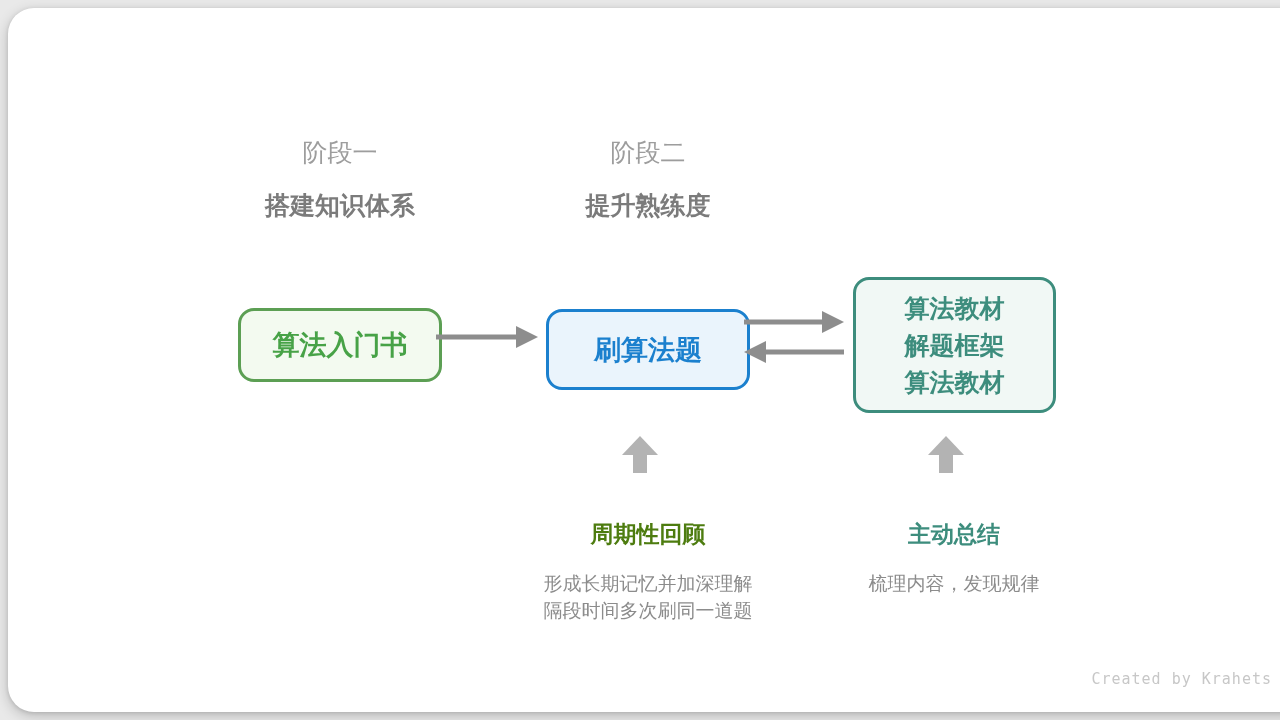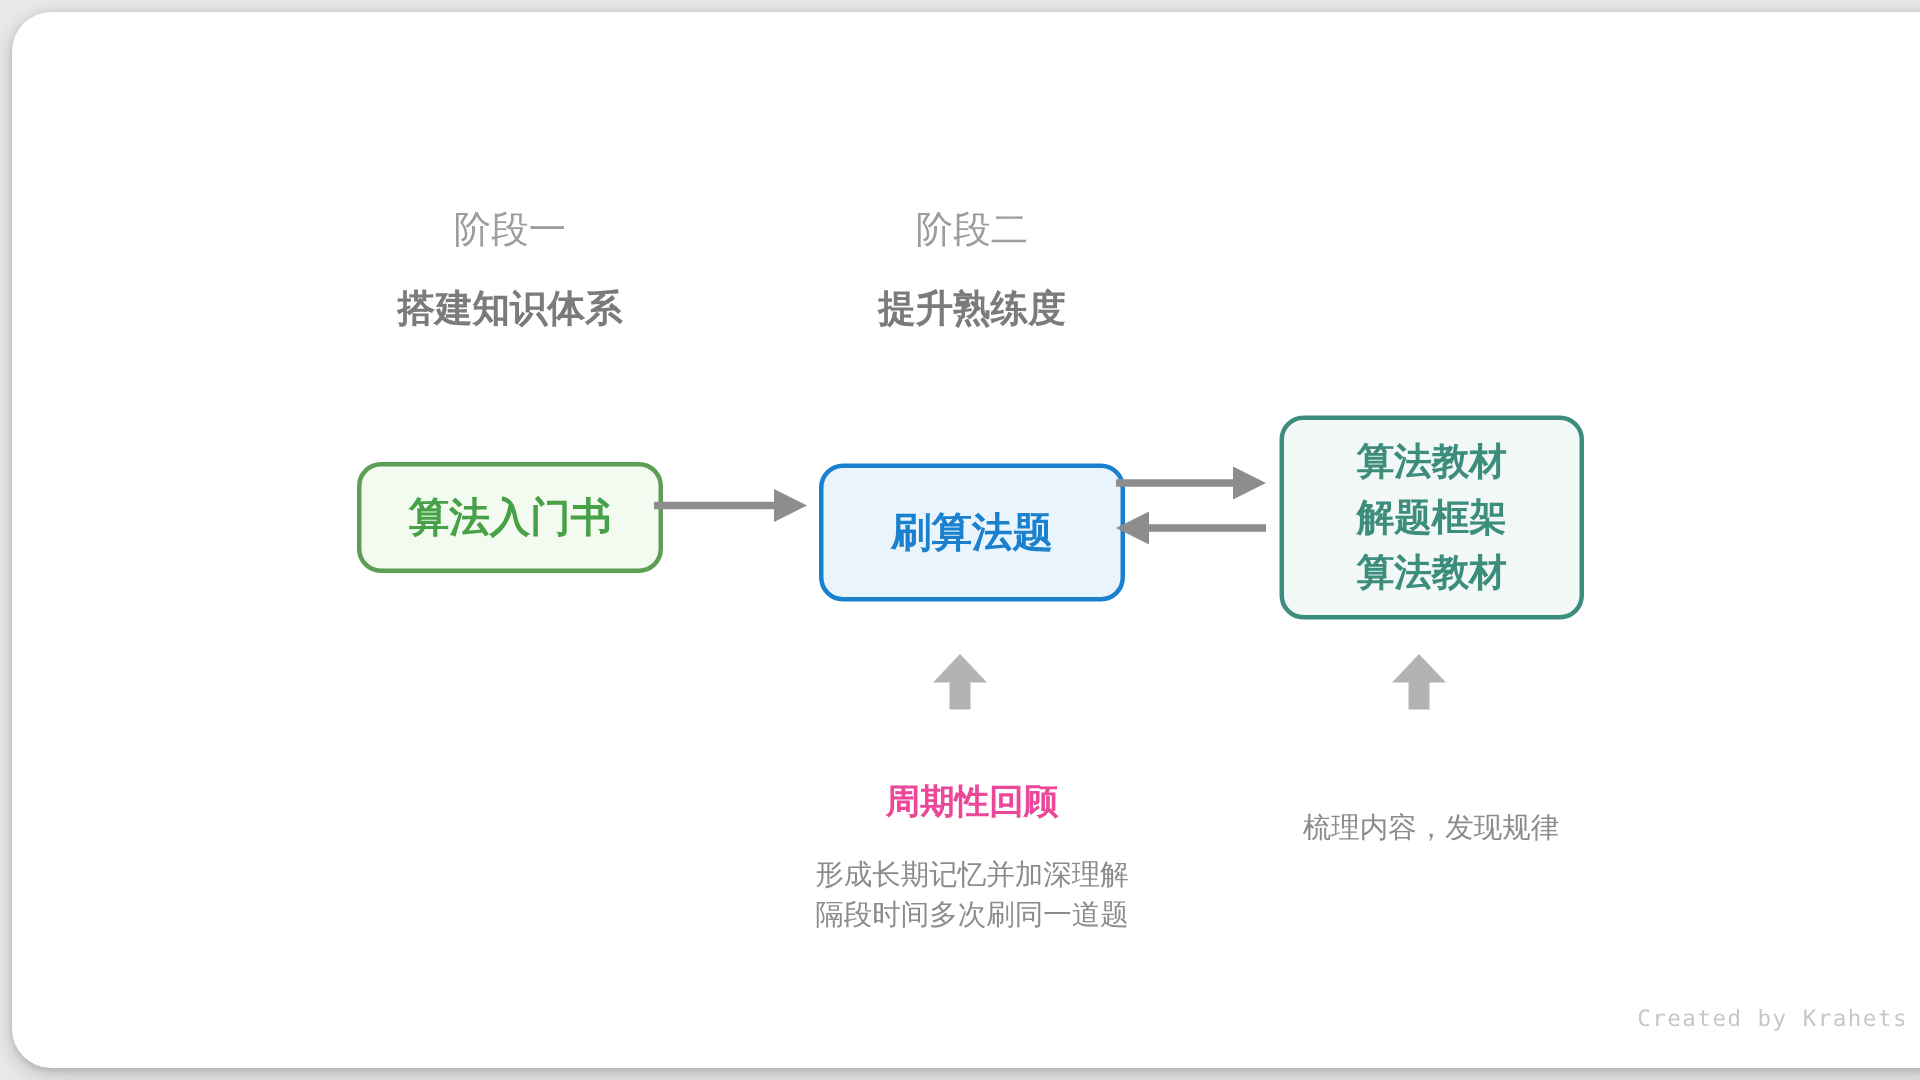--- a/index.html
+++ b/index.html
@@ -28,36 +28,36 @@
   .node {
     position: absolute; box-sizing: border-box;
     display: flex; flex-direction: column; justify-content: center; align-items: center;
     border-radius: 16px; font-weight: bold; text-align: center;
   }
   #node-intro-book {
     left: 230px; top: 300px; width: 204px; height: 74px;
     border: 3px solid #5c9f54; background: #f3faf0; color: #47a247; font-size: 27px; text-align: center;
   }
   #node-practice {
-    left: 538px; top: 301px; width: 204px; height: 92px;
+    left: 538px; top: 301px; width: 204px; height: 81px;
     border: 3px solid #1b80ce; background: #eaf4fc; color: #1b80ce; font-size: 27px;
   }
   #node-resources {
     left: 845px; top: 269px; width: 203px; height: 136px;
     border: 3px solid #3d8d7d; background: #f1f8f5; color: #3d8d7d;
     font-size: 25px; line-height: 37px;
   }
 
   .connectors { position: absolute; left: 0; top: 0; }
 
   .annotation { position: absolute; width: 340px; text-align: center; }
   #annotation-review { left: 470px; top: 511px; }
   #annotation-summarize { left: 776px; top: 511px; }
   .ann-title { font-size: 23px; font-weight: bold; }
-  #annotation-review .ann-title { color: #ec4899; }
+  #annotation-review .ann-title { color: #4d7c0f; }
   #annotation-summarize .ann-title { color: #3d8d7d; }
   .ann-desc { margin-top: 20px; font-size: 19px; line-height: 27px; color: #8c8c8c; }
 
   .watermark {
     position: absolute; right: 42px; bottom: 24px;
     font-family: "DejaVu Sans Mono", monospace;
     font-size: 15px; letter-spacing: 1px; color: #c7c7c7;
   }
 </style>
 </head>
@@ -111,20 +111,21 @@
 
   <div class="annotation" id="annotation-review">
     <div class="ann-title">周期性回顾</div>
     <div class="ann-desc">
       <div>形成长期记忆并加深理解</div>
       <div>隔段时间多次刷同一道题</div>
     </div>
   </div>
 
   <div class="annotation" id="annotation-summarize">
+    <div class="ann-title">主动总结</div>
     <div class="ann-desc">
       <div>梳理内容，发现规律</div>
     </div>
   </div>
 
   <div class="watermark">Created by Krahets</div>
 
 </div>
 
 </body></html>

